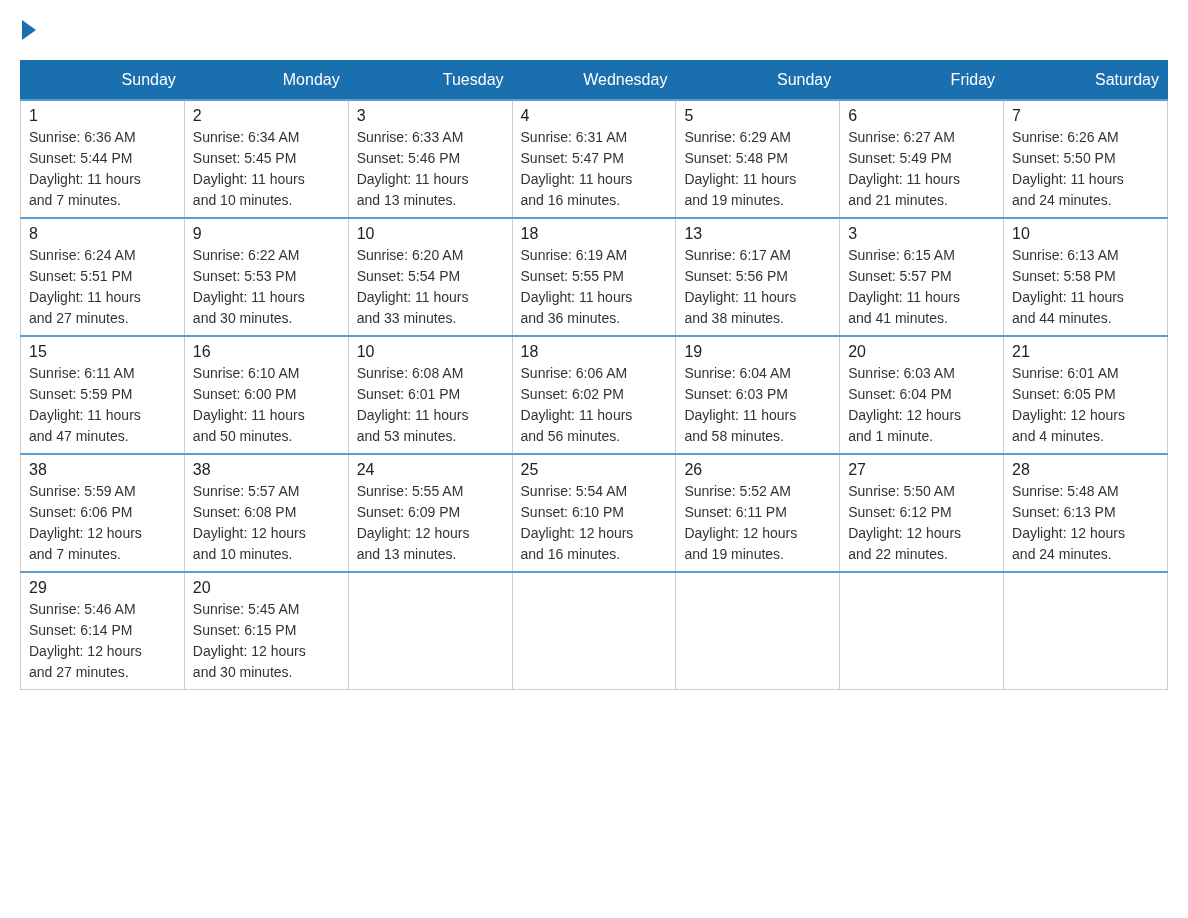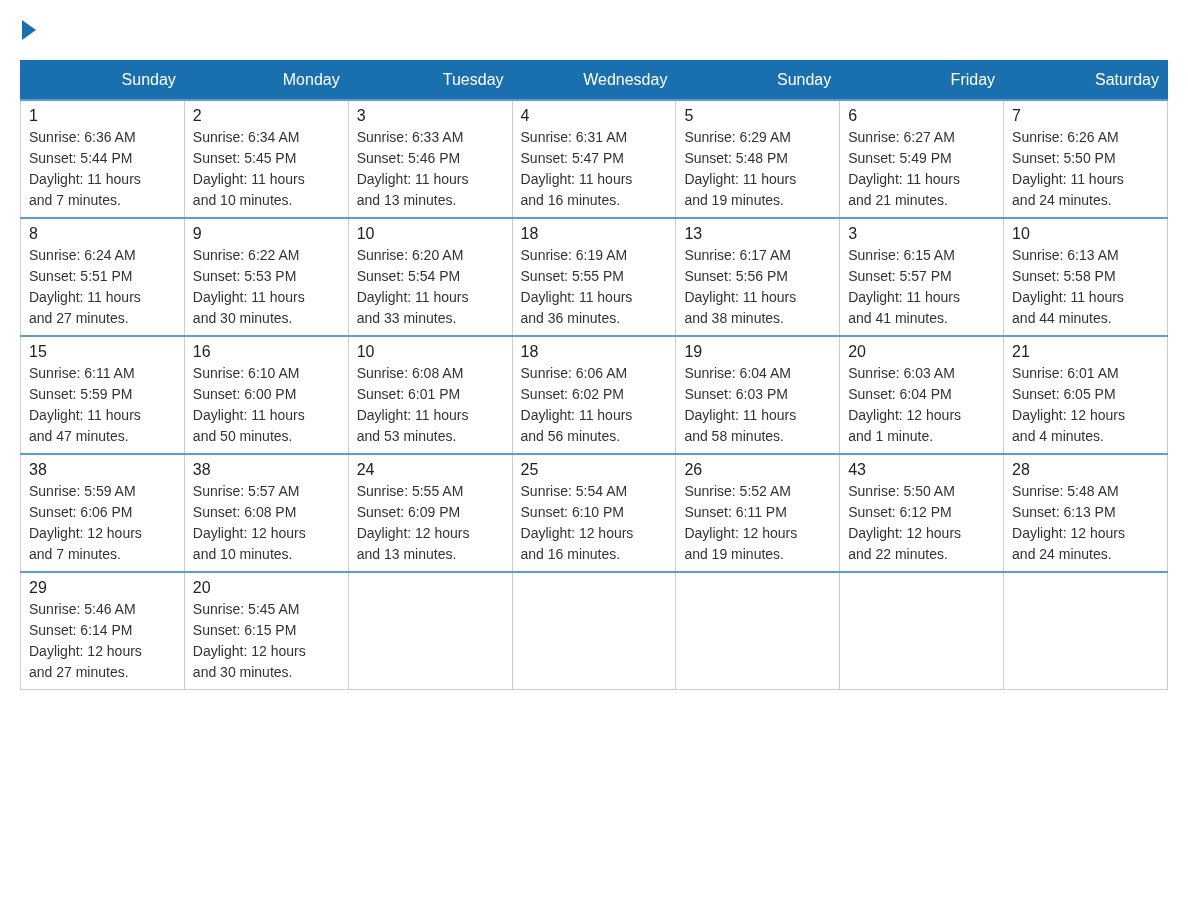--- a/index.html
+++ b/index.html
@@ -228,21 +228,21 @@
         </td>
         <td>
           <div class="day-number">25</div>
           <div class="day-info">Sunrise: 5:54 AM<br>Sunset: 6:10 PM<br>Daylight: 12 hours<br>and 16 minutes.</div>
         </td>
         <td>
           <div class="day-number">26</div>
           <div class="day-info">Sunrise: 5:52 AM<br>Sunset: 6:11 PM<br>Daylight: 12 hours<br>and 19 minutes.</div>
         </td>
         <td>
-          <div class="day-number">43</div>
+          <div class="day-number">27</div>
           <div class="day-info">Sunrise: 5:50 AM<br>Sunset: 6:12 PM<br>Daylight: 12 hours<br>and 22 minutes.</div>
         </td>
         <td>
           <div class="day-number">28</div>
           <div class="day-info">Sunrise: 5:48 AM<br>Sunset: 6:13 PM<br>Daylight: 12 hours<br>and 24 minutes.</div>
         </td>
       </tr>
       <tr>
         <td>
           <div class="day-number">29</div>

